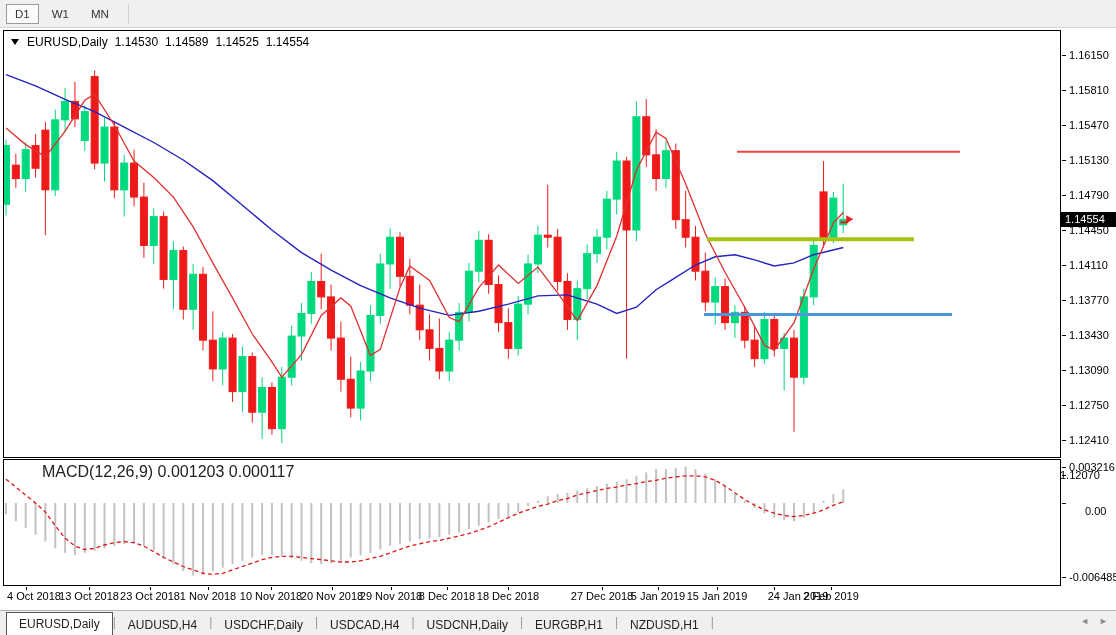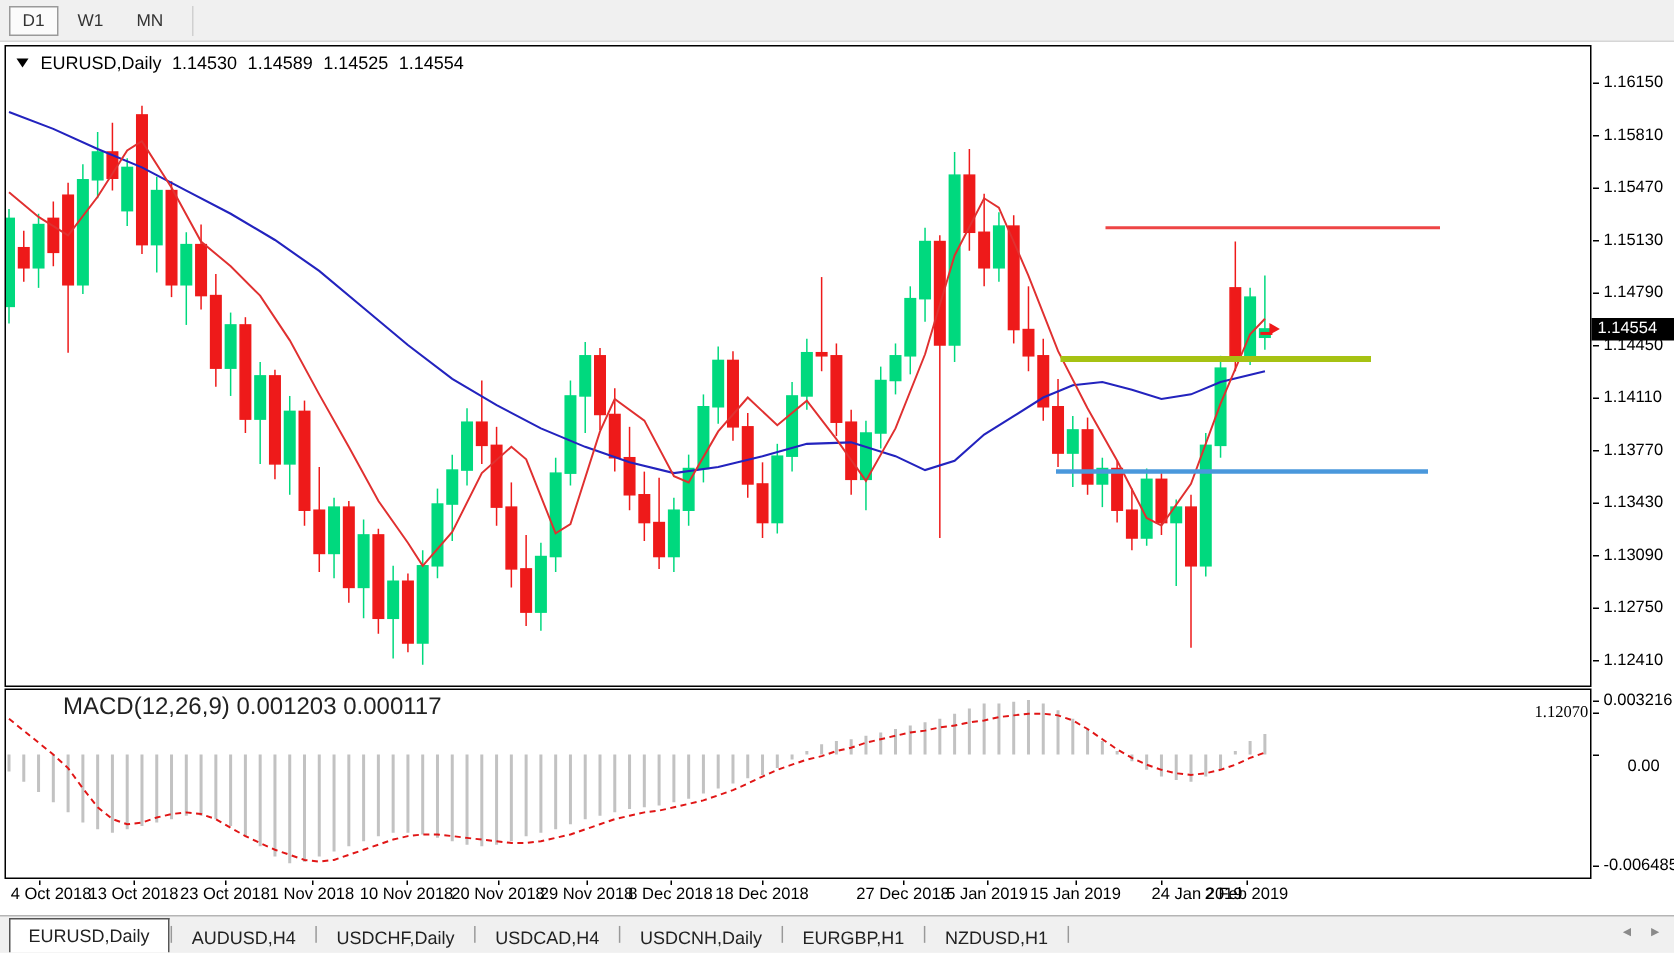--- a/index.html
+++ b/index.html
@@ -352,21 +352,21 @@
       <div class="axis-label" style="left: 1069px; top: 265.997px;">1.13770</div>
       <div class="tickdash" style="left: 1062px; top: 306.997px;"></div>
       <div class="axis-label" style="left: 1069px; top: 300.997px;">1.13430</div>
       <div class="tickdash" style="left: 1062px; top: 341.996px;"></div>
       <div class="axis-label" style="left: 1069px; top: 335.996px;">1.13090</div>
       <div class="tickdash" style="left: 1062px; top: 376.996px;"></div>
       <div class="axis-label" style="left: 1069px; top: 370.996px;">1.12750</div>
       <div class="tickdash" style="left: 1062px; top: 411.996px;"></div>
       <div class="axis-label" style="left: 1069px; top: 405.996px;">1.12410</div>
       <div class="tickdash" style="left: 1062px; top: 446.995px;"></div>
-      <div class="axis-label" style="left: 1023px; top: 440.995px; font-family: Liberation Serif, serif;">1.12070</div>
+      <div class="axis-label" style="left: 1060px; top: 440.995px;">1.12070</div>
     </div>
   <div id="price-tag" style="top: 184.292px;">1.14554</div>
   <div id="macd-axis">
       <div class="tickdash" style="left: 1062px; top: 438.531px;"></div>
       <div class="axis-label" style="left: 1069px; top: 432.531px;">0.003216</div>
       <div class="tickdash" style="left: 1062px; top: 475px;"></div>
       <div class="axis-label" style="left: 1069px; top: 477px; padding-left: 16px;">0.00</div>
       <div class="tickdash" style="left: 1062px; top: 548.54px;"></div>
       <div class="axis-label" style="left: 1069px; top: 542.54px;">-0.006485</div>
     </div>

